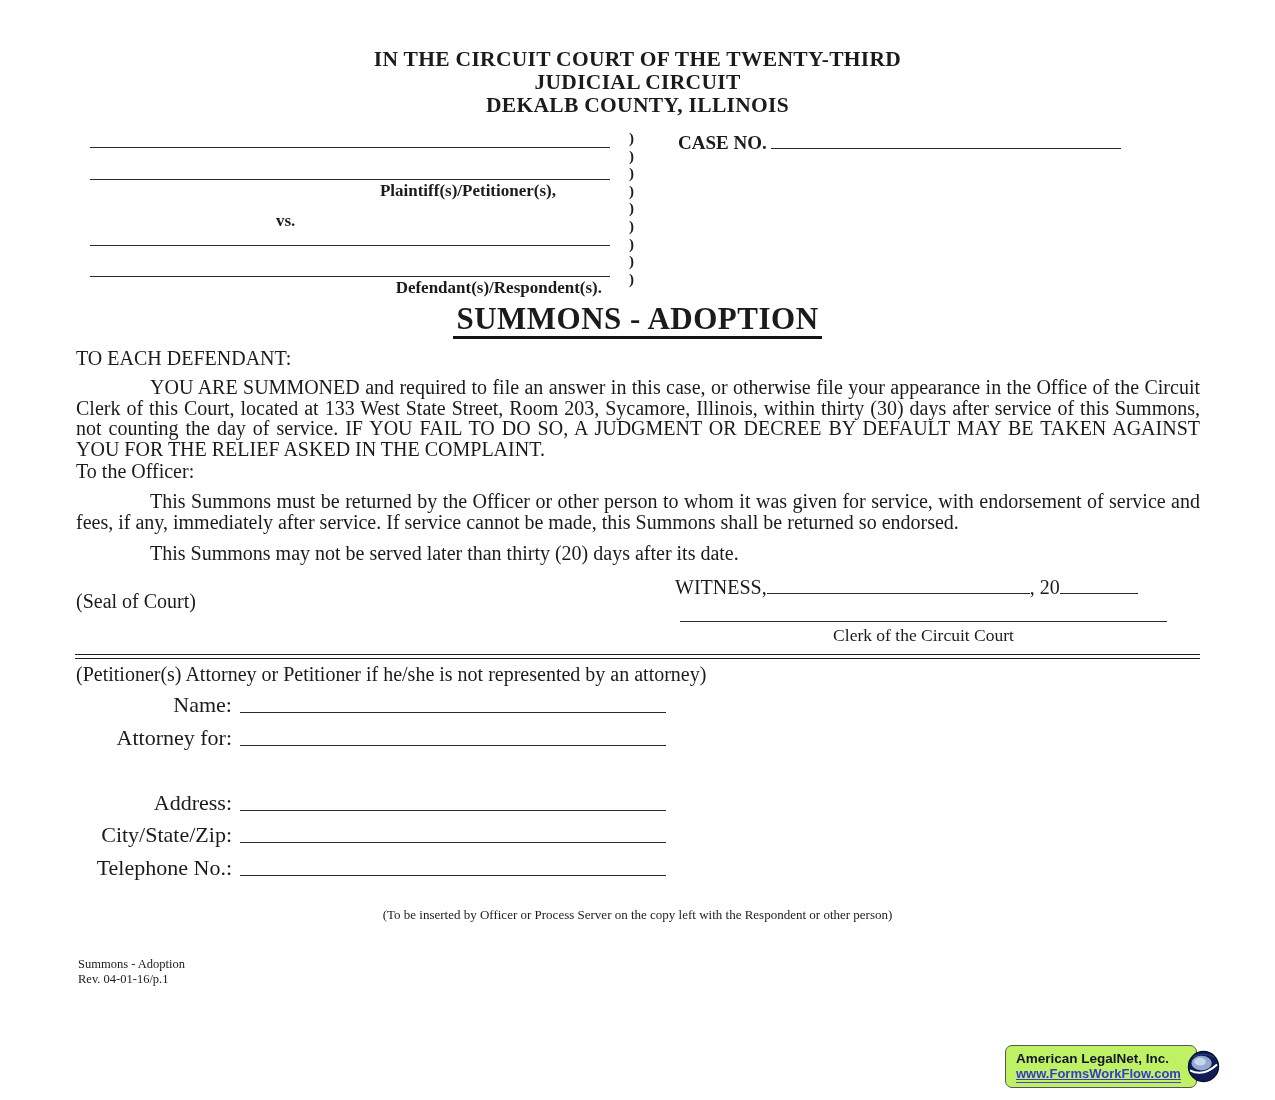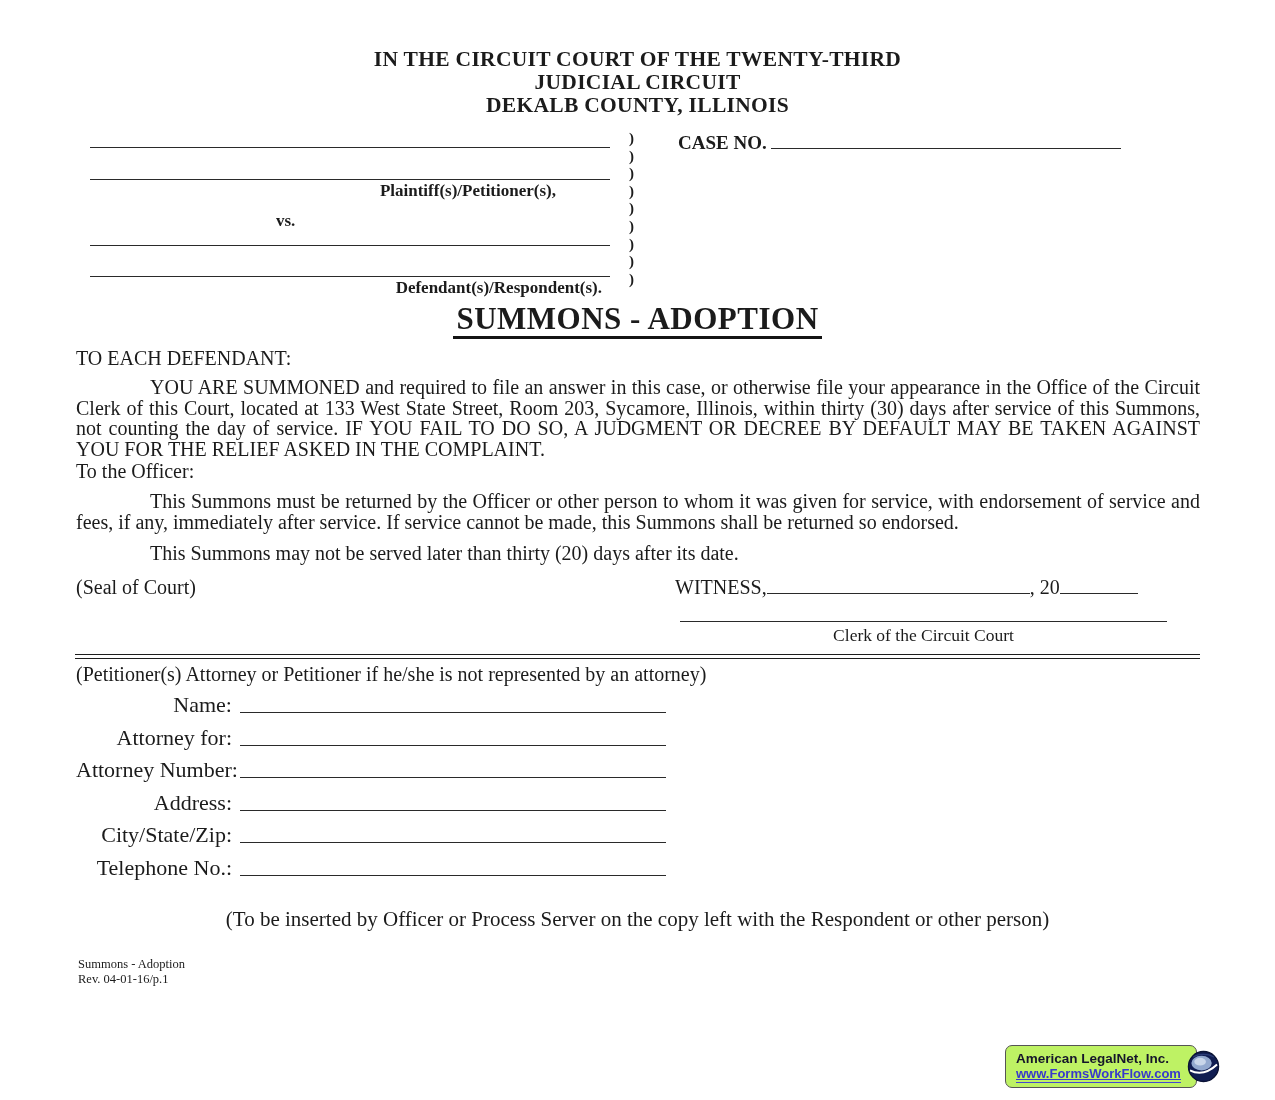--- a/index.html
+++ b/index.html
@@ -41,21 +41,21 @@
 
   .double-rule{left:75px;top:654px;width:1125px;height:3px;
     border-top:1.8px solid #1d1d1d;border-bottom:1.8px solid #1d1d1d;}
 
   .field-row{left:76px;width:590px;display:flex;align-items:flex-end;height:17px;}
   .field-label{width:156px;text-align:right;padding-right:8px;font-size:22px;
     white-space:nowrap;flex:none;line-height:17px;}
   .field-line{flex:1;border-bottom:1.6px solid #2a2a2a;height:16px;}
 
   .date-row{left:413px;top:889px;font-size:17.5px;white-space:nowrap;}
-  .service-note{left:0;top:907px;width:1275px;text-align:center;font-size:21px;}
+  .service-note{left:0;top:907px;width:1275px;text-align:center;font-size:13px;}
 
   .footer-id{left:78px;top:957px;font-size:12.5px;line-height:14.5px;}
 
   .badge{left:1005px;top:1045px;width:192px;height:43px;border:1.3px solid #555;
     border-radius:7px;display:flex;align-items:center;gap:6px;
     padding:2px 5px 2px 10px;box-sizing:border-box;background:#bef264;}
   .badge-texts{flex:1;display:flex;flex-direction:column;justify-content:center;}
   .badge-company{font-size:13.5px;font-weight:bold;color:#15152a;
     font-family:"Liberation Sans",sans-serif;white-space:nowrap;}
   .badge-url{font-size:13px;font-weight:bold;text-decoration:underline;
@@ -103,42 +103,38 @@
   <div class="abs body-text" style="left:76px;top:348px;">TO EACH DEFENDANT:</div>
 
   <div class="abs body-text para" style="left:76px;top:377px;">YOU ARE SUMMONED and required to file an answer in this case, or otherwise file your appearance in the Office of the Circuit Clerk of this Court, located at 133 West State Street, Room 203, Sycamore, Illinois, within thirty (30) days after service of this Summons, not counting the day of service.  IF YOU FAIL TO DO SO, A JUDGMENT OR DECREE BY DEFAULT MAY BE TAKEN AGAINST YOU FOR THE RELIEF ASKED IN THE COMPLAINT.</div>
 
   <div class="abs body-text" style="left:76px;top:461px;">To the Officer:</div>
 
   <div class="abs body-text para" style="left:76px;top:491px;">This Summons must be returned by the Officer or other person to whom it was given for service, with endorsement of service and fees, if any, immediately after service.  If service cannot be made, this Summons shall be returned so endorsed.</div>
 
   <div class="abs body-text" style="left:150px;top:543px;">This Summons may not be served later than thirty (20) days after its date.</div>
 
-  <div class="abs body-text" style="left:76px;top:577px;">(Seal of Court)</div>
+  <div class="abs body-text" style="left:76px;top:591px;">(Seal of Court)</div>
 
   <div class="abs body-text" style="left:675px;top:577px;white-space:nowrap;"><span>WITNESS,</span><span class="u" style="width:263px;"></span><span>, 20</span><span class="u" style="width:78px;"></span>
   </div>
 
   <div class="abs blank clerk-line"></div>
   <div class="abs clerk-label">Clerk of the Circuit Court</div>
 
   <div class="abs double-rule"></div>
 
   <div class="abs body-text" style="left:76px;top:664px;">(Petitioner(s) Attorney or Petitioner if he/she is not represented by an attorney)</div>
 
   <div class="abs field-row" style="top:696px;">
     <div class="field-label">Name:</div>
     <div class="field-line"></div>
   </div>
   <div class="abs field-row" style="top:729px;">
     <div class="field-label">Attorney for:</div>
-    <div class="field-line"></div>
-  </div>
-  <div class="abs field-row" style="top:761px;">
-    <div class="field-label">Attorney Number:</div>
     <div class="field-line"></div>
   </div>
   <div class="abs field-row" style="top:794px;">
     <div class="field-label">Address:</div>
     <div class="field-line"></div>
   </div>
   <div class="abs field-row" style="top:826px;">
     <div class="field-label">City/State/Zip:</div>
     <div class="field-line"></div>
   </div>

